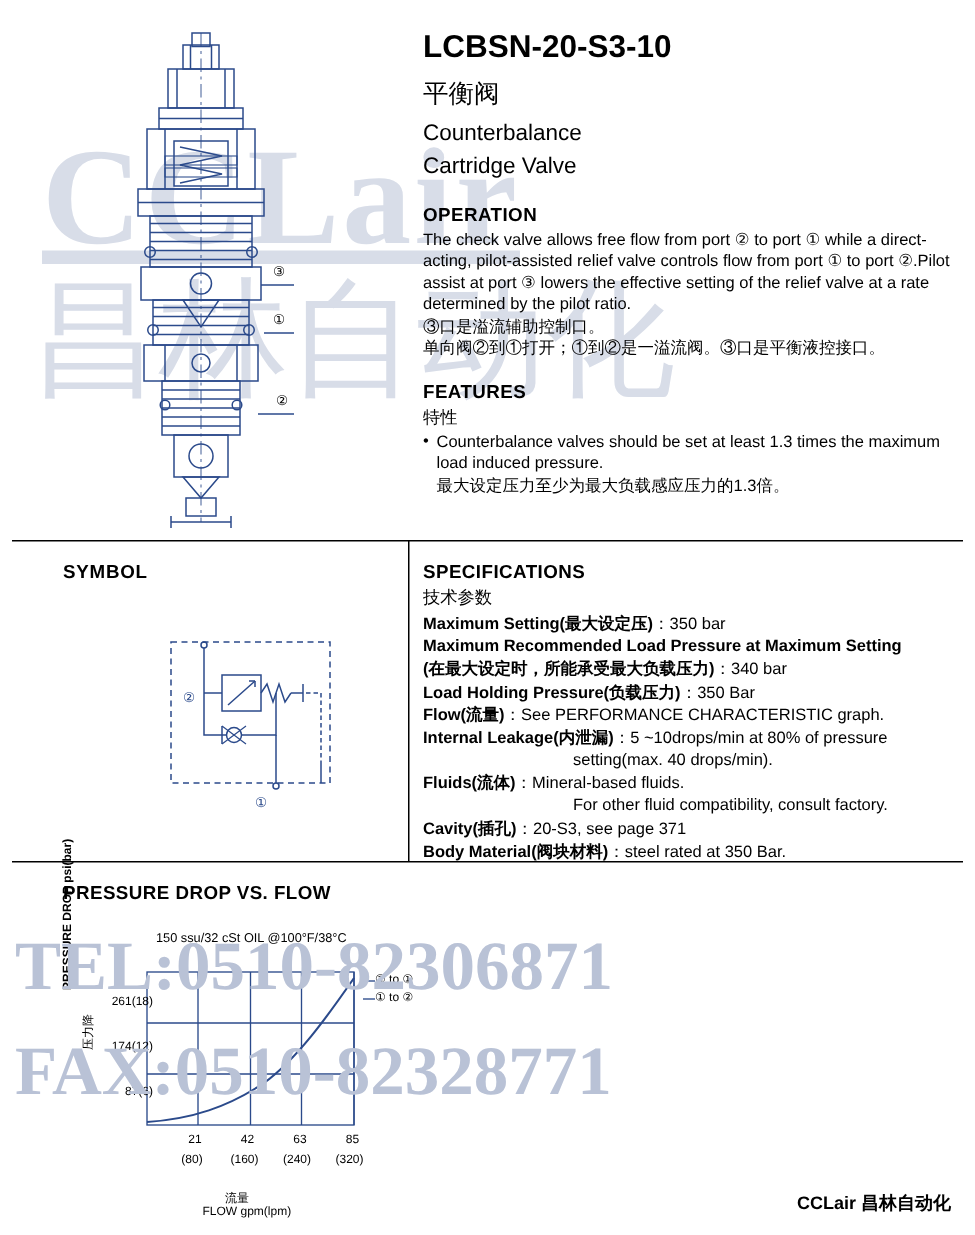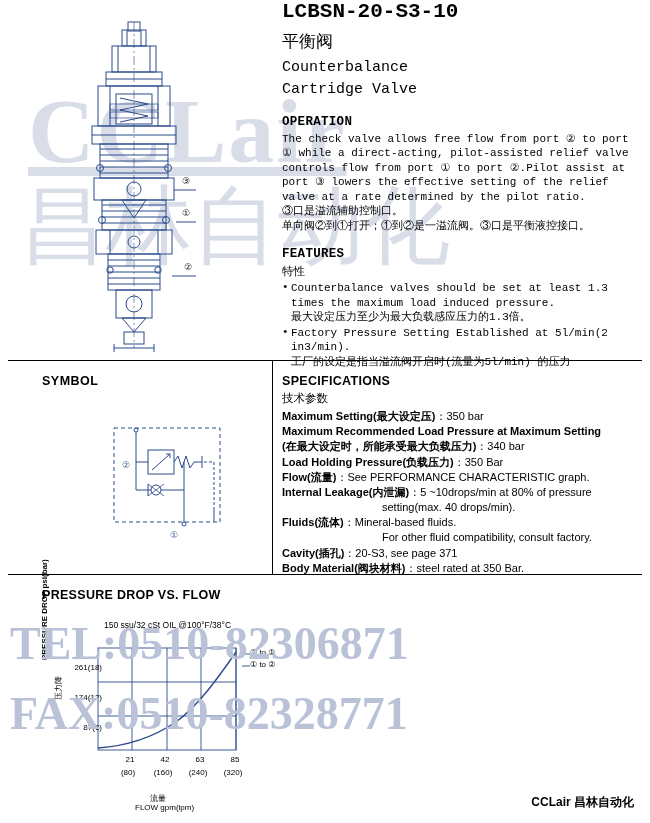--- a/index.html
+++ b/index.html
@@ -67,24 +67,23 @@
     color: #b9c2d6;
     z-index: 6;
     white-space: nowrap;
     font-family: "Liberation Serif", serif;
   }
 
   
   .col-right {
     position: absolute;
     left: 282px;
-    top: 0;
+    top: 20px;
     width: 362px;
     z-index: 3;
-    font-family: Liberation Mono, monospace;
   }
   .title-main {
     font-size: 21px;
     font-weight: bold;
     letter-spacing: 0px;
     margin: 0 0 7px 0;
   }
   .title-cn {
     font-size: 17px;
     margin: 0 0 4px 0;
@@ -377,24 +376,20 @@
     <p class="body-txt">The check valve allows free flow from port ② to port ① while a direct-acting, pilot-assisted relief valve controls flow from port ① to port ②.Pilot assist at port ③ lowers the effective setting of the relief valve at a rate determined by the pilot ratio.</p>
     <p class="body-txt">③口是溢流辅助控制口。</p>
     <p class="body-txt">单向阀②到①打开；①到②是一溢流阀。③口是平衡液控接口。</p>
 
     <div class="sec-head">FEATURES</div>
     <div class="sec-head-cn">特性</div>
     <ul class="bullets">
       <li>
         <span>Counterbalance valves should be set at least 1.3 times the maximum load induced pressure.</span>
         <span class="indent">最大设定压力至少为最大负载感应压力的1.3倍。</span>
-      </li>
-      <li>
-        <span>Factory Pressure Setting Established at 5l/min(2 in3/min).</span>
-        <span class="indent">工厂的设定是指当溢流阀开启时(流量为5l/min) 的压力</span>
       </li>
     </ul>
   </div>
 
   <div class="hr-full" style="top:360px;"></div>
   <div class="hr-full" style="top:574px;"></div>
   <div class="v-line" style="left:272px; top:360px; height:214px;"></div>
 
   <div class="symbol-head">SYMBOL</div>
   <div class="symbol-box">

